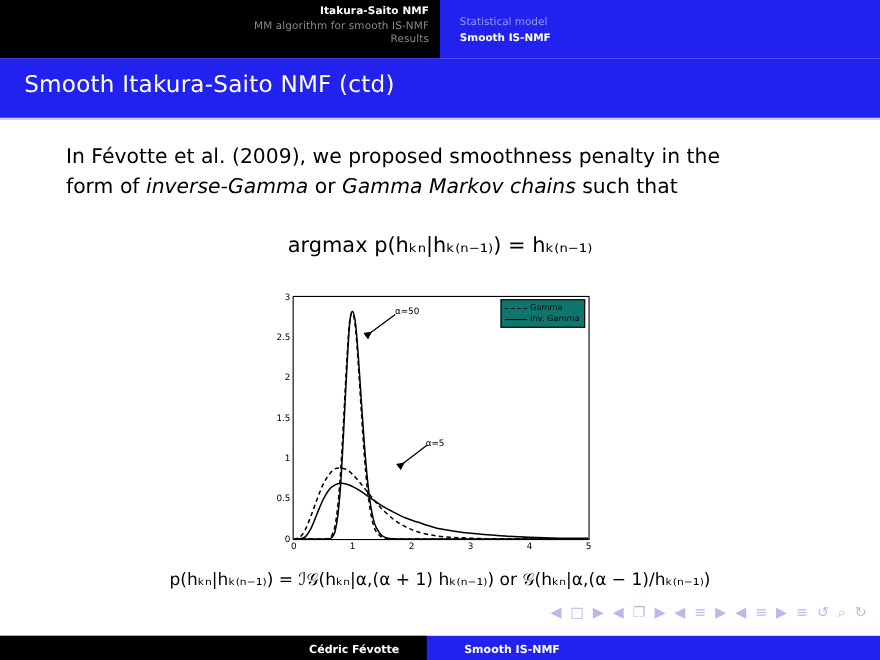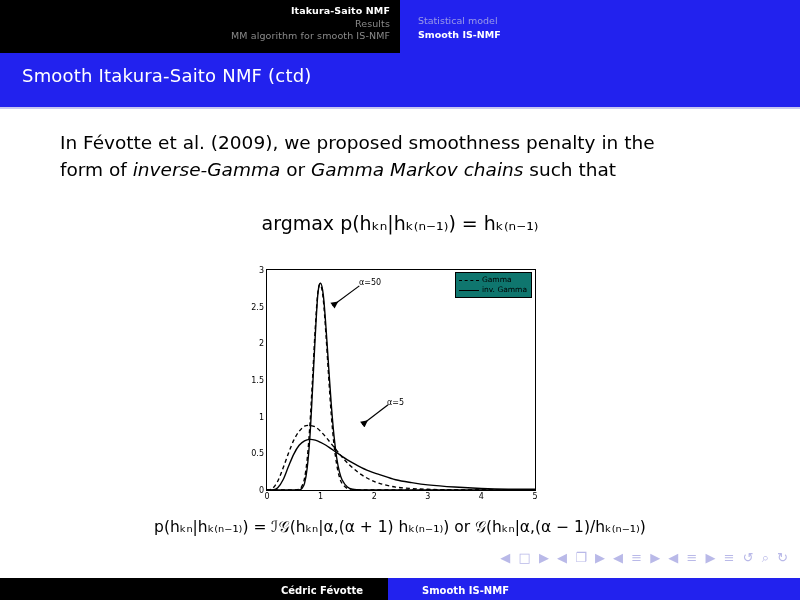--- a/index.html
+++ b/index.html
@@ -65,21 +65,21 @@
   .titlebar {
     position: absolute;
     left: 0; top: 53px;
     width: 800px; height: 55px;
     background: #2222ee;
   }
   .title-text {
     position: absolute;
     left: 22px; top: 12px;
     color: #ffffff;
-    font-size: 18px;
+    font-size: 21px;
     letter-spacing: 0.2px;
     white-space: nowrap;
   }
   .title-underline {
     position: absolute;
     left: 0; top: 107px;
     width: 800px; height: 2px;
     background: #c8c8f0;
   }
 
@@ -210,22 +210,22 @@
     font-size: 10px;
     font-weight: bold;
   }
 </style>
 </head>
 <body>
 
 <div class="headbar">
   <div class="headbar-left">
     <div class="nav-line active">Itakura-Saito NMF</div>
+    <div class="nav-line">MM algorithm for smooth IS-NMF</div>
     <div class="nav-line">Results</div>
-    <div class="nav-line">MM algorithm for smooth IS-NMF</div>
   </div>
   <div class="headbar-right">
     <div class="sec-line">Statistical model</div>
     <div class="sec-line active">Smooth IS-NMF</div>
   </div>
 </div>
 
 <div class="titlebar">
   <div class="title-text">Smooth Itakura-Saito NMF (ctd)</div>
 </div>

